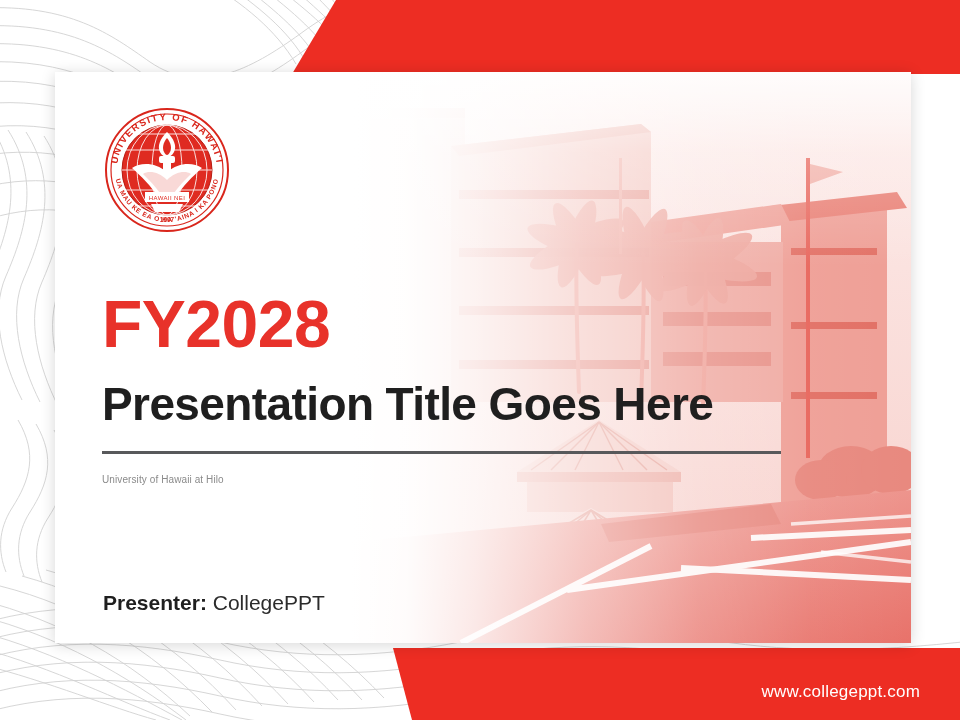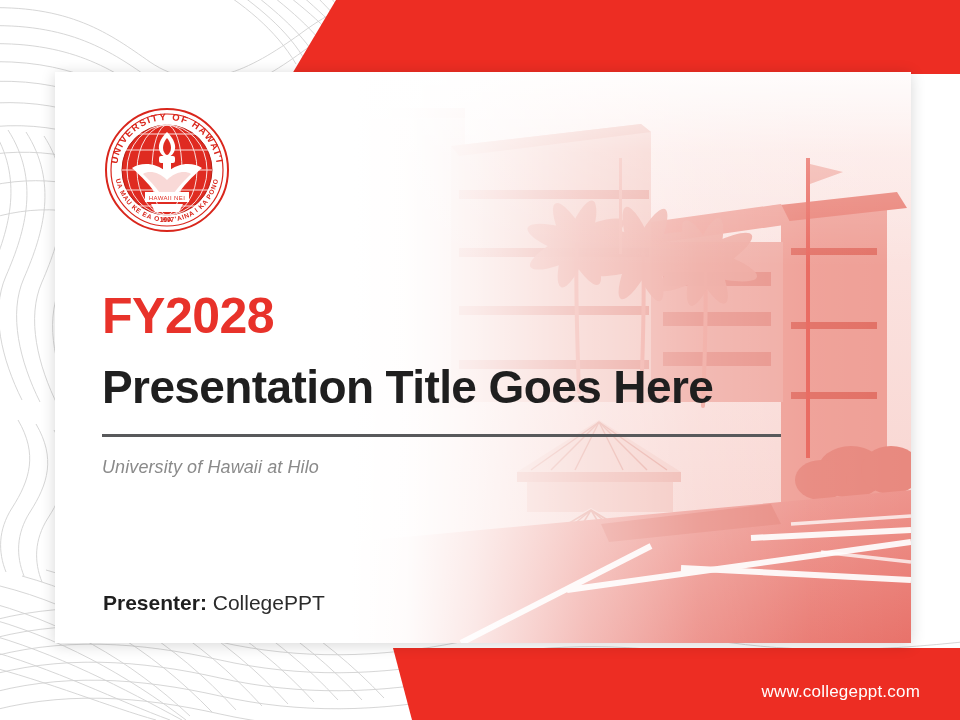--- a/index.html
+++ b/index.html
@@ -92,21 +92,21 @@
 
   
   .text-block {
     position: absolute;
     left: 47px;
     top: 218px;
     width: 700px;
     z-index: 4;
   }
   .fy-line {
-    font-size: 50px;
+    font-size: 66px;
     font-weight: bold;
     color: #E8322A;
     letter-spacing: -0.5px;
     line-height: 1.04;
     margin: 0;
   }
   .main-title {
     font-size: 46px;
     font-weight: bold;
     color: #1f1f1f;
@@ -115,26 +115,25 @@
     margin: 18px 0 16px 0;
     white-space: nowrap;
   }
   .rule {
     width: 679px;
     height: 3px;
     background: #58595B;
     margin: 20px 0 0 0;
   }
   .org-name {
-    font-size: 18px;
+    font-size: 10px;
     color: #8a8a8a;
     letter-spacing: 0.1px;
     margin: 20px 0 16px 0;
     font-weight: normal;
-    font-style: italic;
   }
 
   
   .credits {
     position: absolute;
     left: 48px;
     top: 519px;
     z-index: 4;
     display: flex;
     align-items: flex-end;

